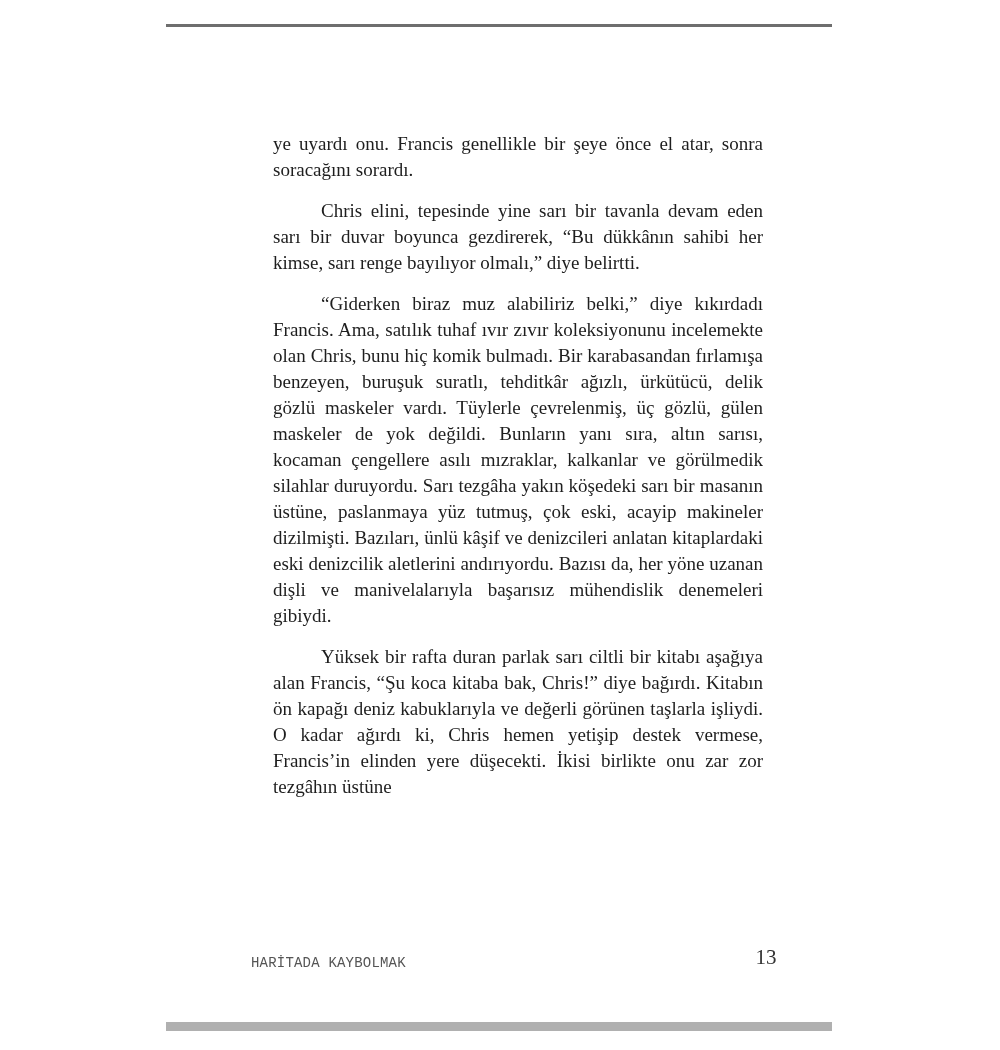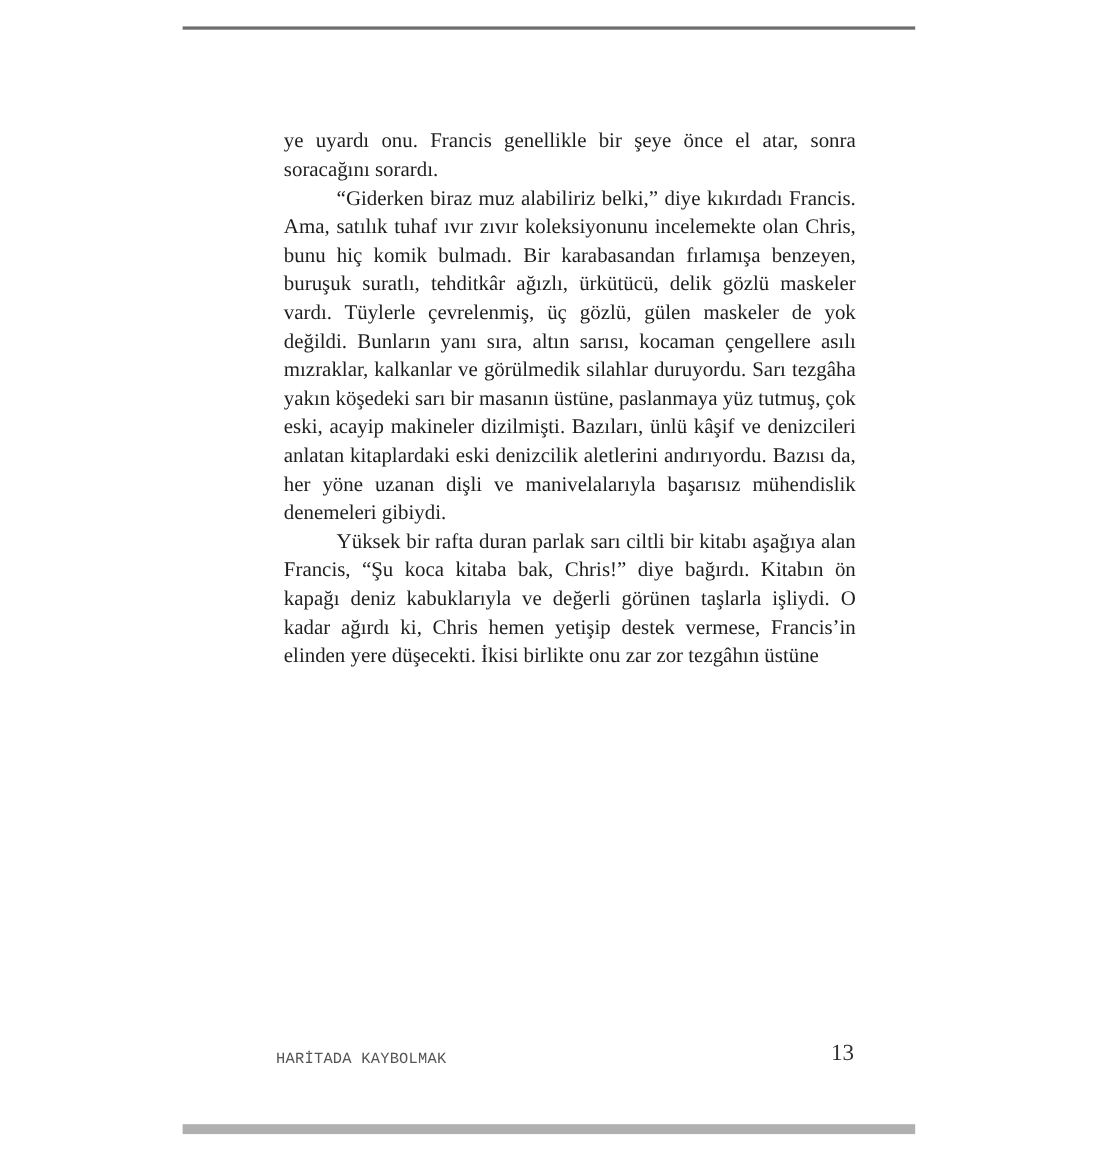--- a/index.html
+++ b/index.html
@@ -5,40 +5,41 @@
   html, body { margin:0; padding:0; background:#ffffff; }
   body { width:1000px; height:1050px; position:relative; overflow:hidden; }
   .top-rule { position:absolute; left:166px; top:24px; width:666px; height:3px; background:#6e6e6e; }
   .bottom-bar { position:absolute; left:166px; top:1022px; width:666px; height:9px; background:#b0b0b0; }
   .page-text {
     position:absolute; left:258px; top:116px; width:520px;
     font-family: "Liberation Serif", "DejaVu Serif", serif;
     font-size:19px; line-height:26px; color:#1e1e1e;
     text-align:justify;
   }
-  .page-text p { margin:0; }
+  .page-text p { margin:15px; }
   .page-text p.indent { text-indent:48px; }
   .footer-title {
     position:absolute; left:251px; top:955px;
     font-family: Liberation Mono, monospace;
     font-size:14px; letter-spacing:0.2px; color:#555;
   }
   .page-number {
     position:absolute; left:752px; top:945px; width:28px; text-align:center;
     font-family: "Liberation Serif", "DejaVu Serif", serif;
     font-size:21px; color:#333;
   }
 </style>
 </head>
 <body>
 
 <div class="top-rule"></div>
 
 <div class="page-text">
   <p>ye uyardı onu. Francis genellikle bir şeye önce el atar, sonra soracağını sorardı.</p>
+  <p class="indent">Chris elini, tepesinde yine sarı bir tavanla devam eden sarı bir duvar boyunca gezdirerek, “Bu dükkânın sahibi her kimse, sarı renge bayılıyor olmalı,” diye belirtti.</p>
   <p class="indent">“Giderken biraz muz alabiliriz belki,” diye kıkırdadı Francis. Ama, satılık tuhaf ıvır zıvır koleksiyonunu incelemekte olan Chris, bunu hiç komik bulmadı. Bir karabasandan fırlamışa benzeyen, buruşuk suratlı, tehditkâr ağızlı, ürkütücü, delik gözlü maskeler vardı. Tüylerle çevrelenmiş, üç gözlü, gülen maskeler de yok değildi. Bunların yanı sıra, altın sarısı, kocaman çengellere asılı mızraklar, kalkanlar ve görülmedik silahlar duruyordu. Sarı tezgâha yakın köşedeki sarı bir masanın üstüne, paslanmaya yüz tutmuş, çok eski, acayip makineler dizilmişti. Bazıları, ünlü kâşif ve denizcileri anlatan kitaplardaki eski denizcilik aletlerini andırıyordu. Bazısı da, her yöne uzanan dişli ve manivelalarıyla başarısız mühendislik denemeleri gibiydi.</p>
   <p class="indent">Yüksek bir rafta duran parlak sarı ciltli bir kitabı aşağıya alan Francis, “Şu koca kitaba bak, Chris!” diye bağırdı. Kitabın ön kapağı deniz kabuklarıyla ve değerli görünen taşlarla işliydi. O kadar ağırdı ki, Chris hemen yetişip destek vermese, Francis’in elinden yere düşecekti. İkisi birlikte onu zar zor tezgâhın üstüne</p>
 </div>
 
 <div class="footer-title">HARİTADA KAYBOLMAK</div>
 <div class="page-number">13</div>
 
 <div class="bottom-bar"></div>
 
 </body></html>

